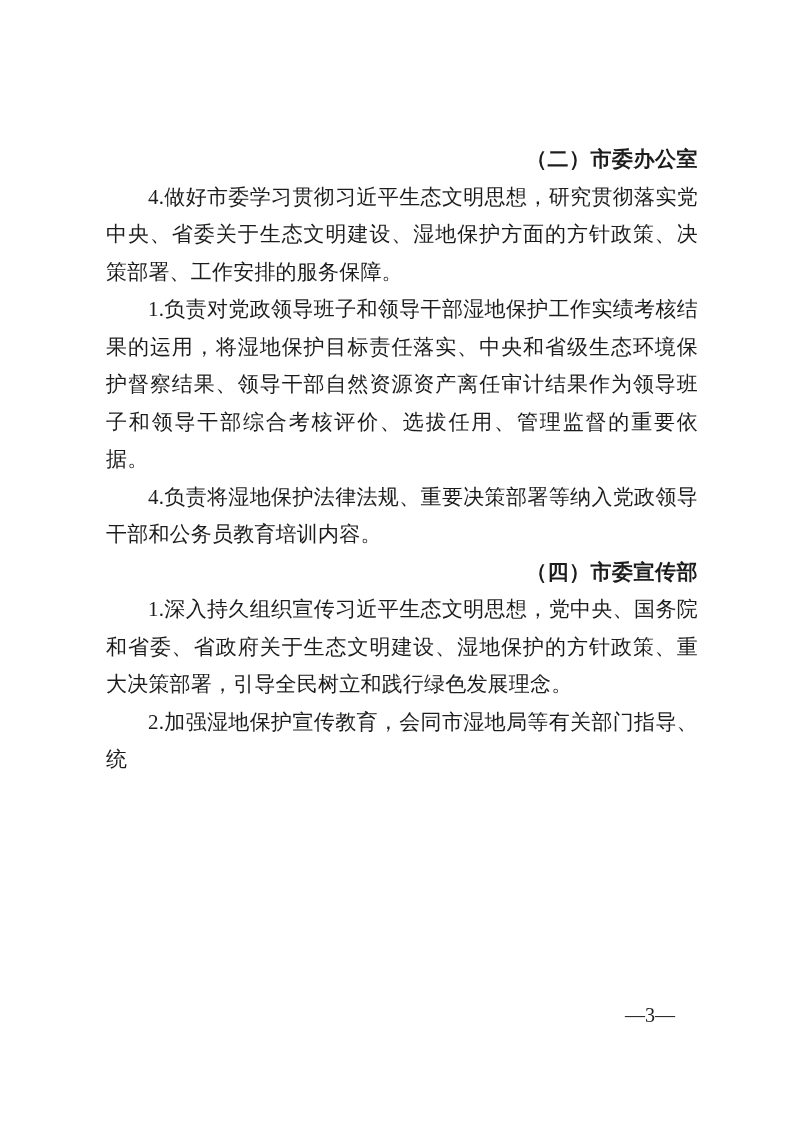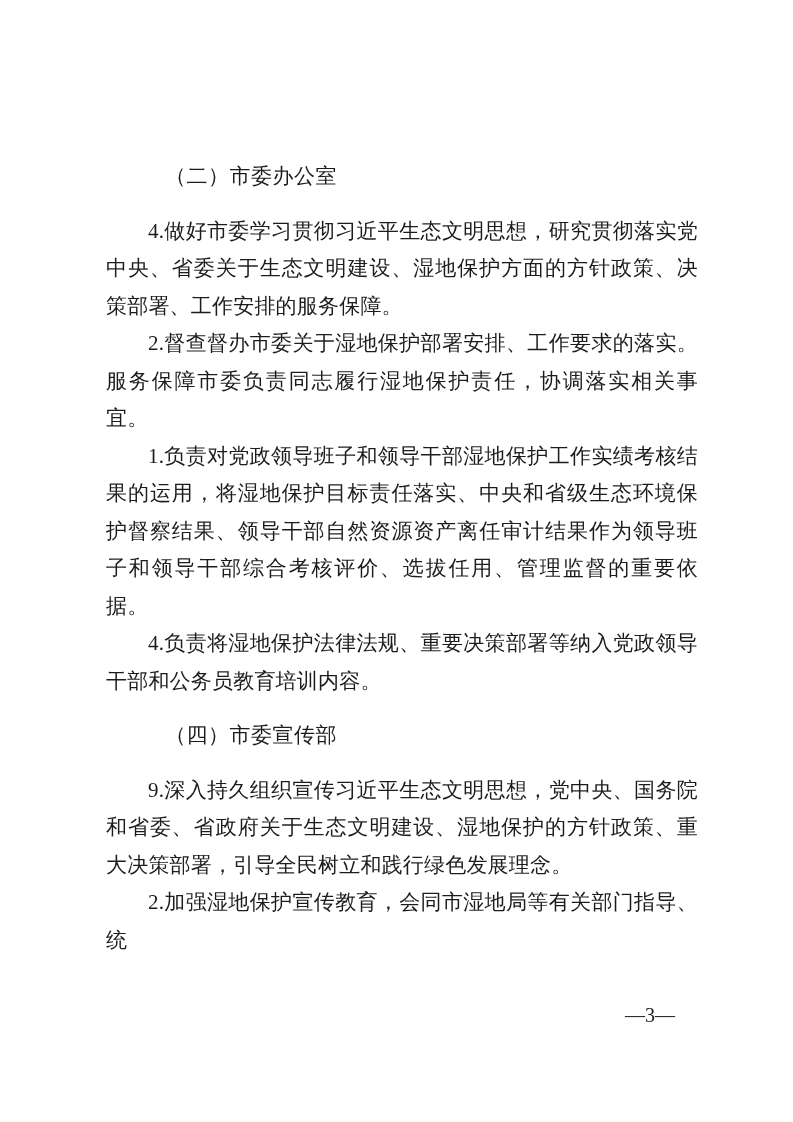--- a/index.html
+++ b/index.html
@@ -18,26 +18,27 @@
   }
   .content {
     position: absolute;
     left: 106px;
     top: 141px;
     width: 592px;
     font-size: 21px;
     line-height: 37.5px;
   }
   .section-heading {
-    margin: 17px;
+    margin: 0;
     font-size: 21px;
-    font-weight: normal;
+    font-weight: bold;
     line-height: 37.5px;
     text-indent: 2em;
     letter-spacing: 0.5px;
+    text-align: right;
   }
   .para {
     margin: 0;
     text-indent: 2em;
     text-align: justify;
     letter-spacing: 0.2px;
   }
   .page-number {
     position: absolute;
     top: 1000px;
@@ -48,25 +49,24 @@
   }
 </style>
 </head>
 <body>
 
 <div class="page">
   <div class="content">
 
     <h3 class="section-heading">（二）市委办公室</h3>
     <p class="para">4.做好市委学习贯彻习近平生态文明思想，研究贯彻落实党中央、省委关于生态文明建设、湿地保护方面的方针政策、决策部署、工作安排的服务保障。</p>
-    <p class="para">2.督查督办市委关于湿地保护部署安排、工作要求的落实。服务保障市委负责同志履行湿地保护责任，协调落实相关事宜。</p>
 
     <p class="para">1.负责对党政领导班子和领导干部湿地保护工作实绩考核结果的运用，将湿地保护目标责任落实、中央和省级生态环境保护督察结果、领导干部自然资源资产离任审计结果作为领导班子和领导干部综合考核评价、选拔任用、管理监督的重要依据。</p>
     <p class="para">4.负责将湿地保护法律法规、重要决策部署等纳入党政领导干部和公务员教育培训内容。</p>
 
     <h3 class="section-heading">（四）市委宣传部</h3>
-    <p class="para">9.深入持久组织宣传习近平生态文明思想，党中央、国务院和省委、省政府关于生态文明建设、湿地保护的方针政策、重大决策部署，引导全民树立和践行绿色发展理念。</p>
+    <p class="para">1.深入持久组织宣传习近平生态文明思想，党中央、国务院和省委、省政府关于生态文明建设、湿地保护的方针政策、重大决策部署，引导全民树立和践行绿色发展理念。</p>
     <p class="para">2.加强湿地保护宣传教育，会同市湿地局等有关部门指导、统</p>
 
   </div>
 
   <div class="page-number">—3—</div>
 </div>
 
 </body></html>

